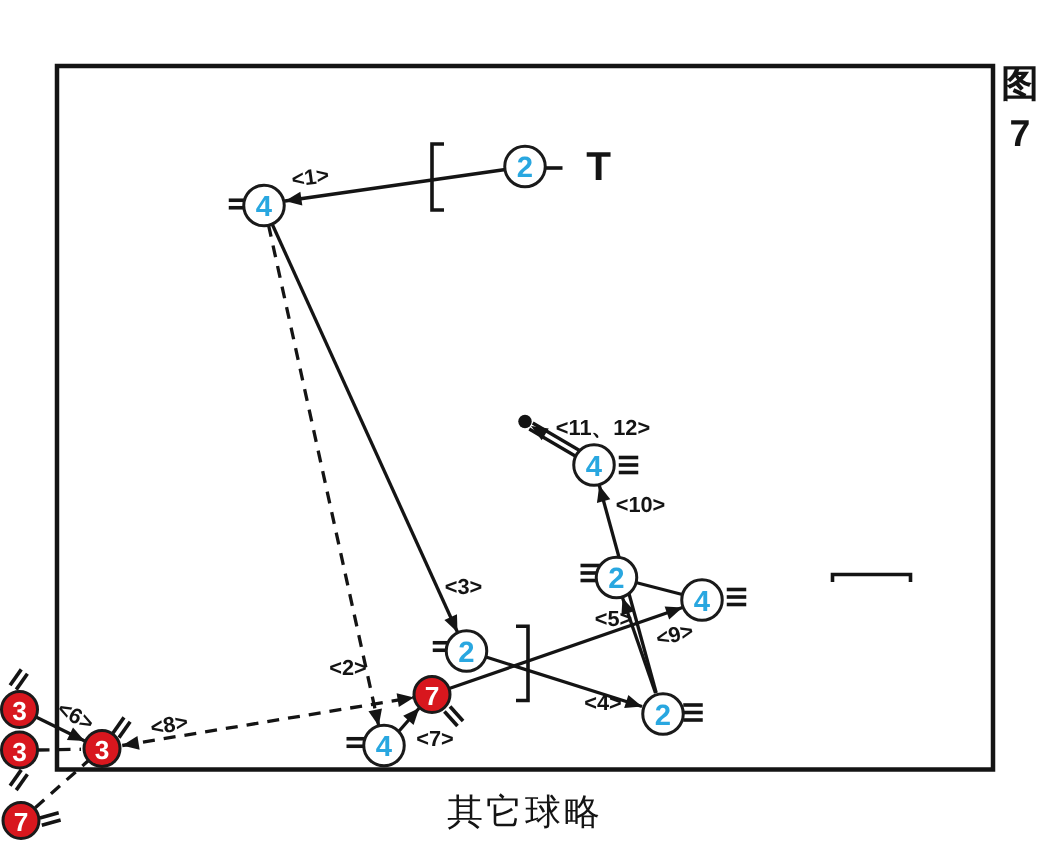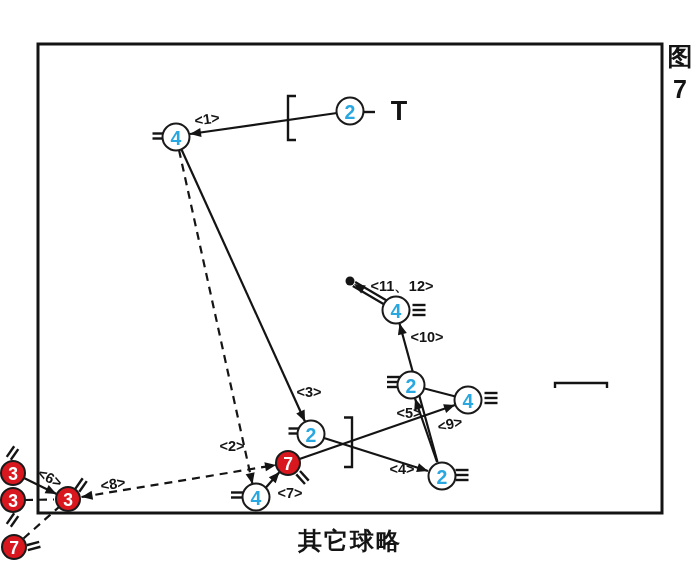--- a/index.html
+++ b/index.html
@@ -8,21 +8,21 @@
     font-family:"Liberation Sans","DejaVu Sans",sans-serif;
   }
   #stage{position:absolute;left:0;top:0;width:700px;height:562px;}
   .fig-id{
     position:absolute;left:662px;top:40px;width:36px;text-align:center;
     font-weight:bold;font-size:25px;line-height:33px;color:#141414;
     font-family:"Liberation Sans","DejaVu Sans",sans-serif;
   }
   .caption{
     position:absolute;left:0;top:525px;width:700px;text-align:center;
-    font-weight:bold;font-size:24px;letter-spacing:2px;color:#141414;
+    font-weight:normal;font-size:24px;letter-spacing:2px;color:#141414;
     font-family:"Liberation Sans","DejaVu Sans",sans-serif;
   }
 </style>
 </head>
 <body>
 
 <div id="stage"><svg width="700" height="562" viewBox="0 0 700 562">
       <rect x="38" y="44" width="624" height="469" fill="none" stroke="#141414" stroke-width="3"></rect>
       <polyline points="296,96 288,96 288,140 296,140" fill="none" stroke="#141414" stroke-width="2.4"></polyline>
       <polyline points="344,417.5 352,417.5 352,467 344,467" fill="none" stroke="#141414" stroke-width="2.4"></polyline>

